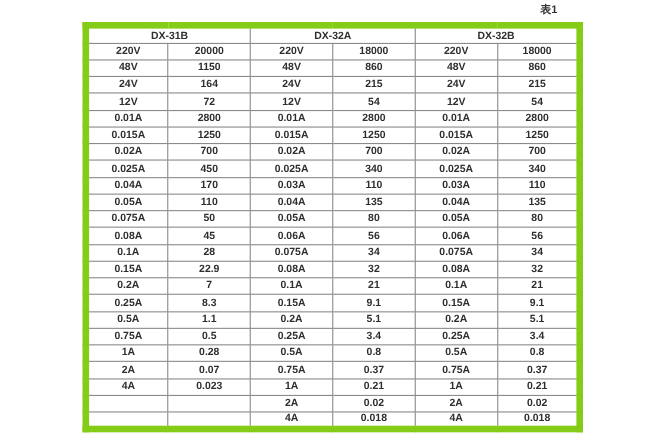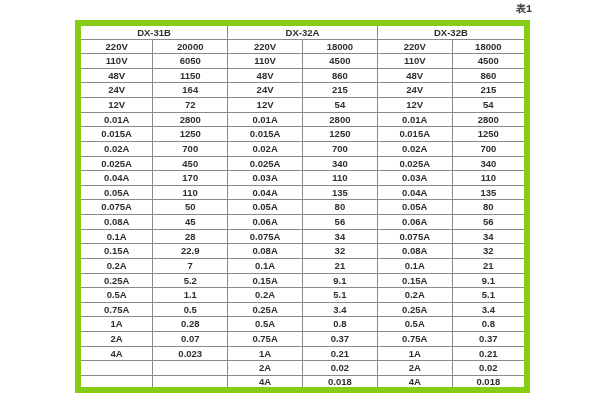--- a/index.html
+++ b/index.html
@@ -6,27 +6,26 @@
   body{
     width:600px;height:400px;
     background:#ffffff;
     font-family:"Liberation Sans", sans-serif;
     position:relative;
     overflow:hidden;
   }
   .sheet-label{
     position:absolute;
     top:2px;
-    left:502px;
+    left:484px;
     width:30px;
-    text-align:right;
+    text-align:center;
     font-size:10px;
     font-weight:600;
     color:#333333;
-    font-family:Liberation Mono, monospace;
   }
   table.spec-table{
     position:absolute;
     left:75px;
     top:20px;
     width:455px;
     height:373px;
     border-collapse:collapse;
     table-layout:fixed;
     border:6px solid #84cc16;
@@ -63,28 +62,20 @@
   <tbody>
       <tr>
         <td>220V</td>
         <td>20000</td>
         <td class="sec-start">220V</td>
         <td>18000</td>
         <td class="sec-start">220V</td>
         <td>18000</td>
       </tr>
       <tr>
-        <td>110V</td>
-        <td>6050</td>
-        <td class="sec-start">110V</td>
-        <td>4500</td>
-        <td class="sec-start">110V</td>
-        <td>4500</td>
-      </tr>
-      <tr>
         <td>48V</td>
         <td>1150</td>
         <td class="sec-start">48V</td>
         <td>860</td>
         <td class="sec-start">48V</td>
         <td>860</td>
       </tr>
       <tr>
         <td>24V</td>
         <td>164</td>
@@ -184,21 +175,21 @@
       <tr>
         <td>0.2A</td>
         <td>7</td>
         <td class="sec-start">0.1A</td>
         <td>21</td>
         <td class="sec-start">0.1A</td>
         <td>21</td>
       </tr>
       <tr>
         <td>0.25A</td>
-        <td>5.2</td>
+        <td>8.3</td>
         <td class="sec-start">0.15A</td>
         <td>9.1</td>
         <td class="sec-start">0.15A</td>
         <td>9.1</td>
       </tr>
       <tr>
         <td>0.5A</td>
         <td>1.1</td>
         <td class="sec-start">0.2A</td>
         <td>5.1</td>

